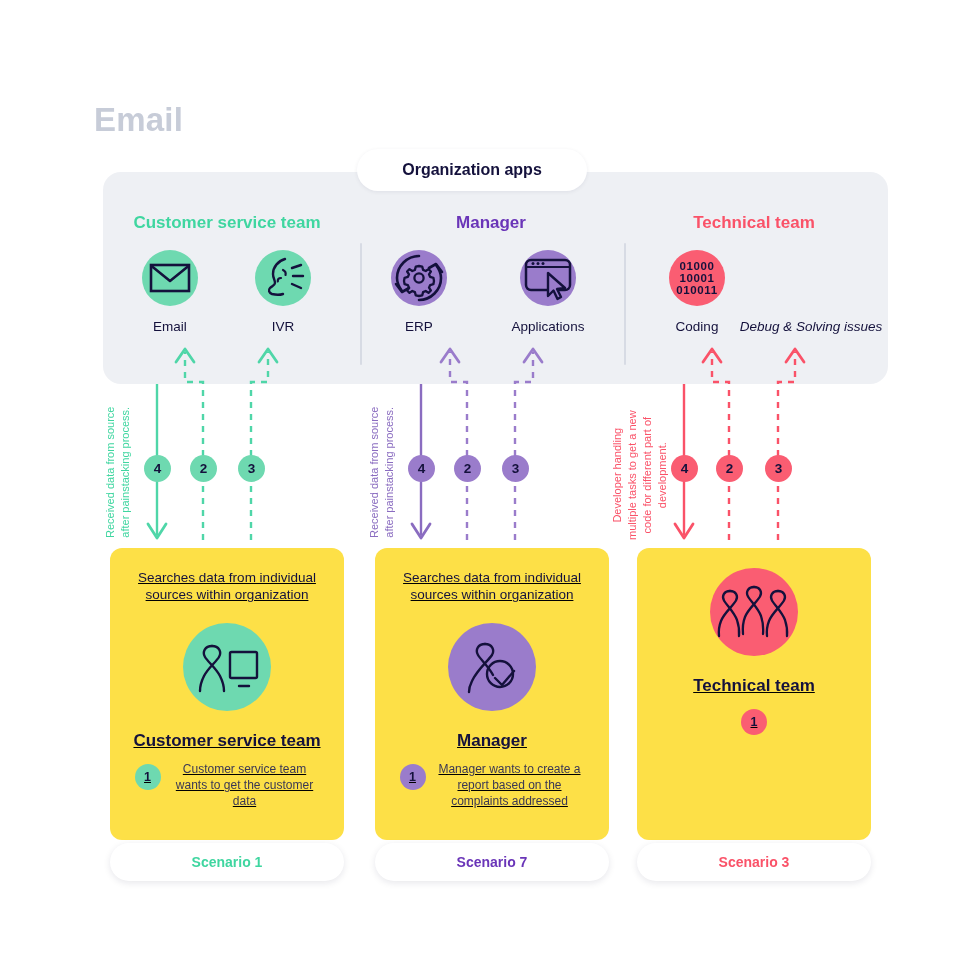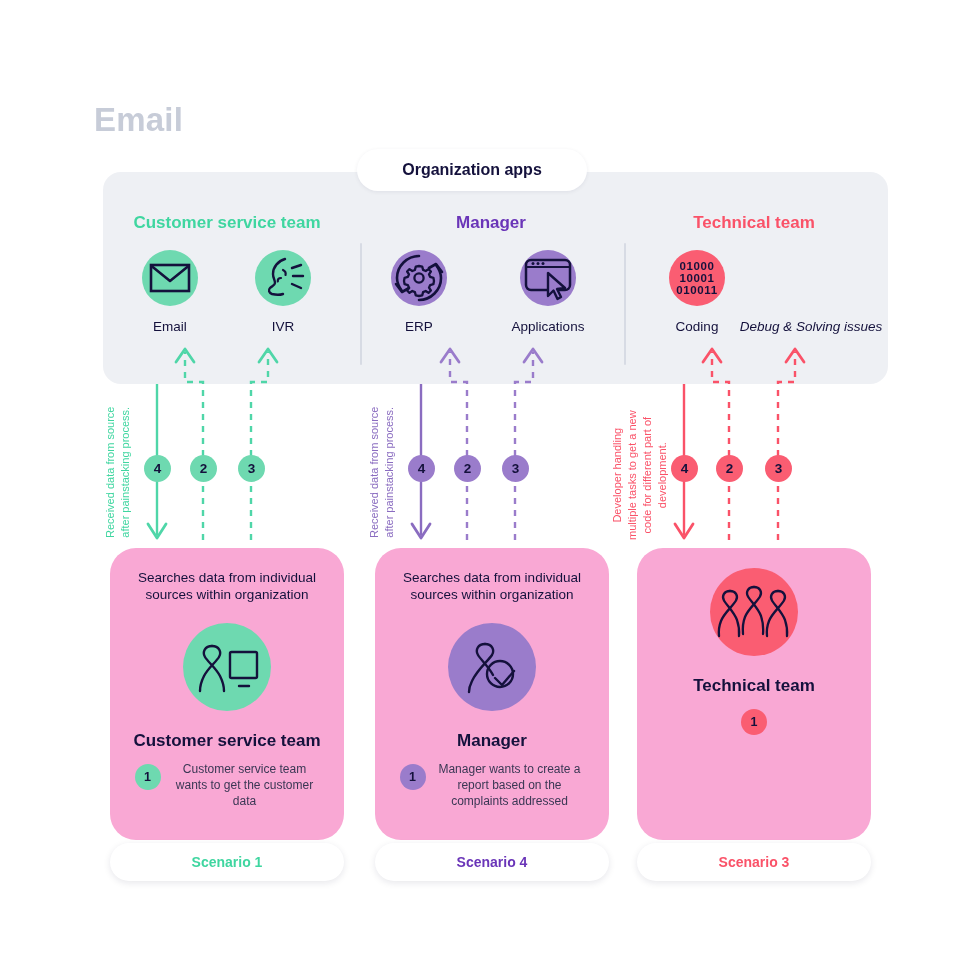--- a/index.html
+++ b/index.html
@@ -112,22 +112,23 @@
     text-align:center;
   }
   .rot-wrap.green{ color:#3fd6a0; }
   .rot-wrap.purple{ color:#8a6cc0; }
   .rot-wrap.red{ color:#fa5268; }
 
   
   .card{
     position:absolute; top:548px;
     width:234px; height:292px;
-    background:#f9a8d4; border-radius:26px;
+    background:#fde047; border-radius:12px;
     text-align:center;
+    text-decoration:underline;
   }
   .card.c1{ left:110px; }
   .card.c2{ left:375px; }
   .card.c3{ left:637px; }
 
   .card-top{
     margin:21px 16px 0 16px;
     font-size:13.5px; line-height:1.27; color:#14113c;
   }
   .card-disc{
@@ -373,16 +374,16 @@
         </g>
       </svg>
     </div>
     <div class="card-title">Technical team</div>
     <div class="card-note">
       <div class="badge" style="background:#fa5d72;">1</div>
     </div>
   </div>
 
   <div class="scn-pill s1">Scenario 1</div>
-  <div class="scn-pill s2">Scenario 4</div>
+  <div class="scn-pill s2">Scenario 7</div>
   <div class="scn-pill s3">Scenario 3</div>
 
 </div>
 
 </body></html>

